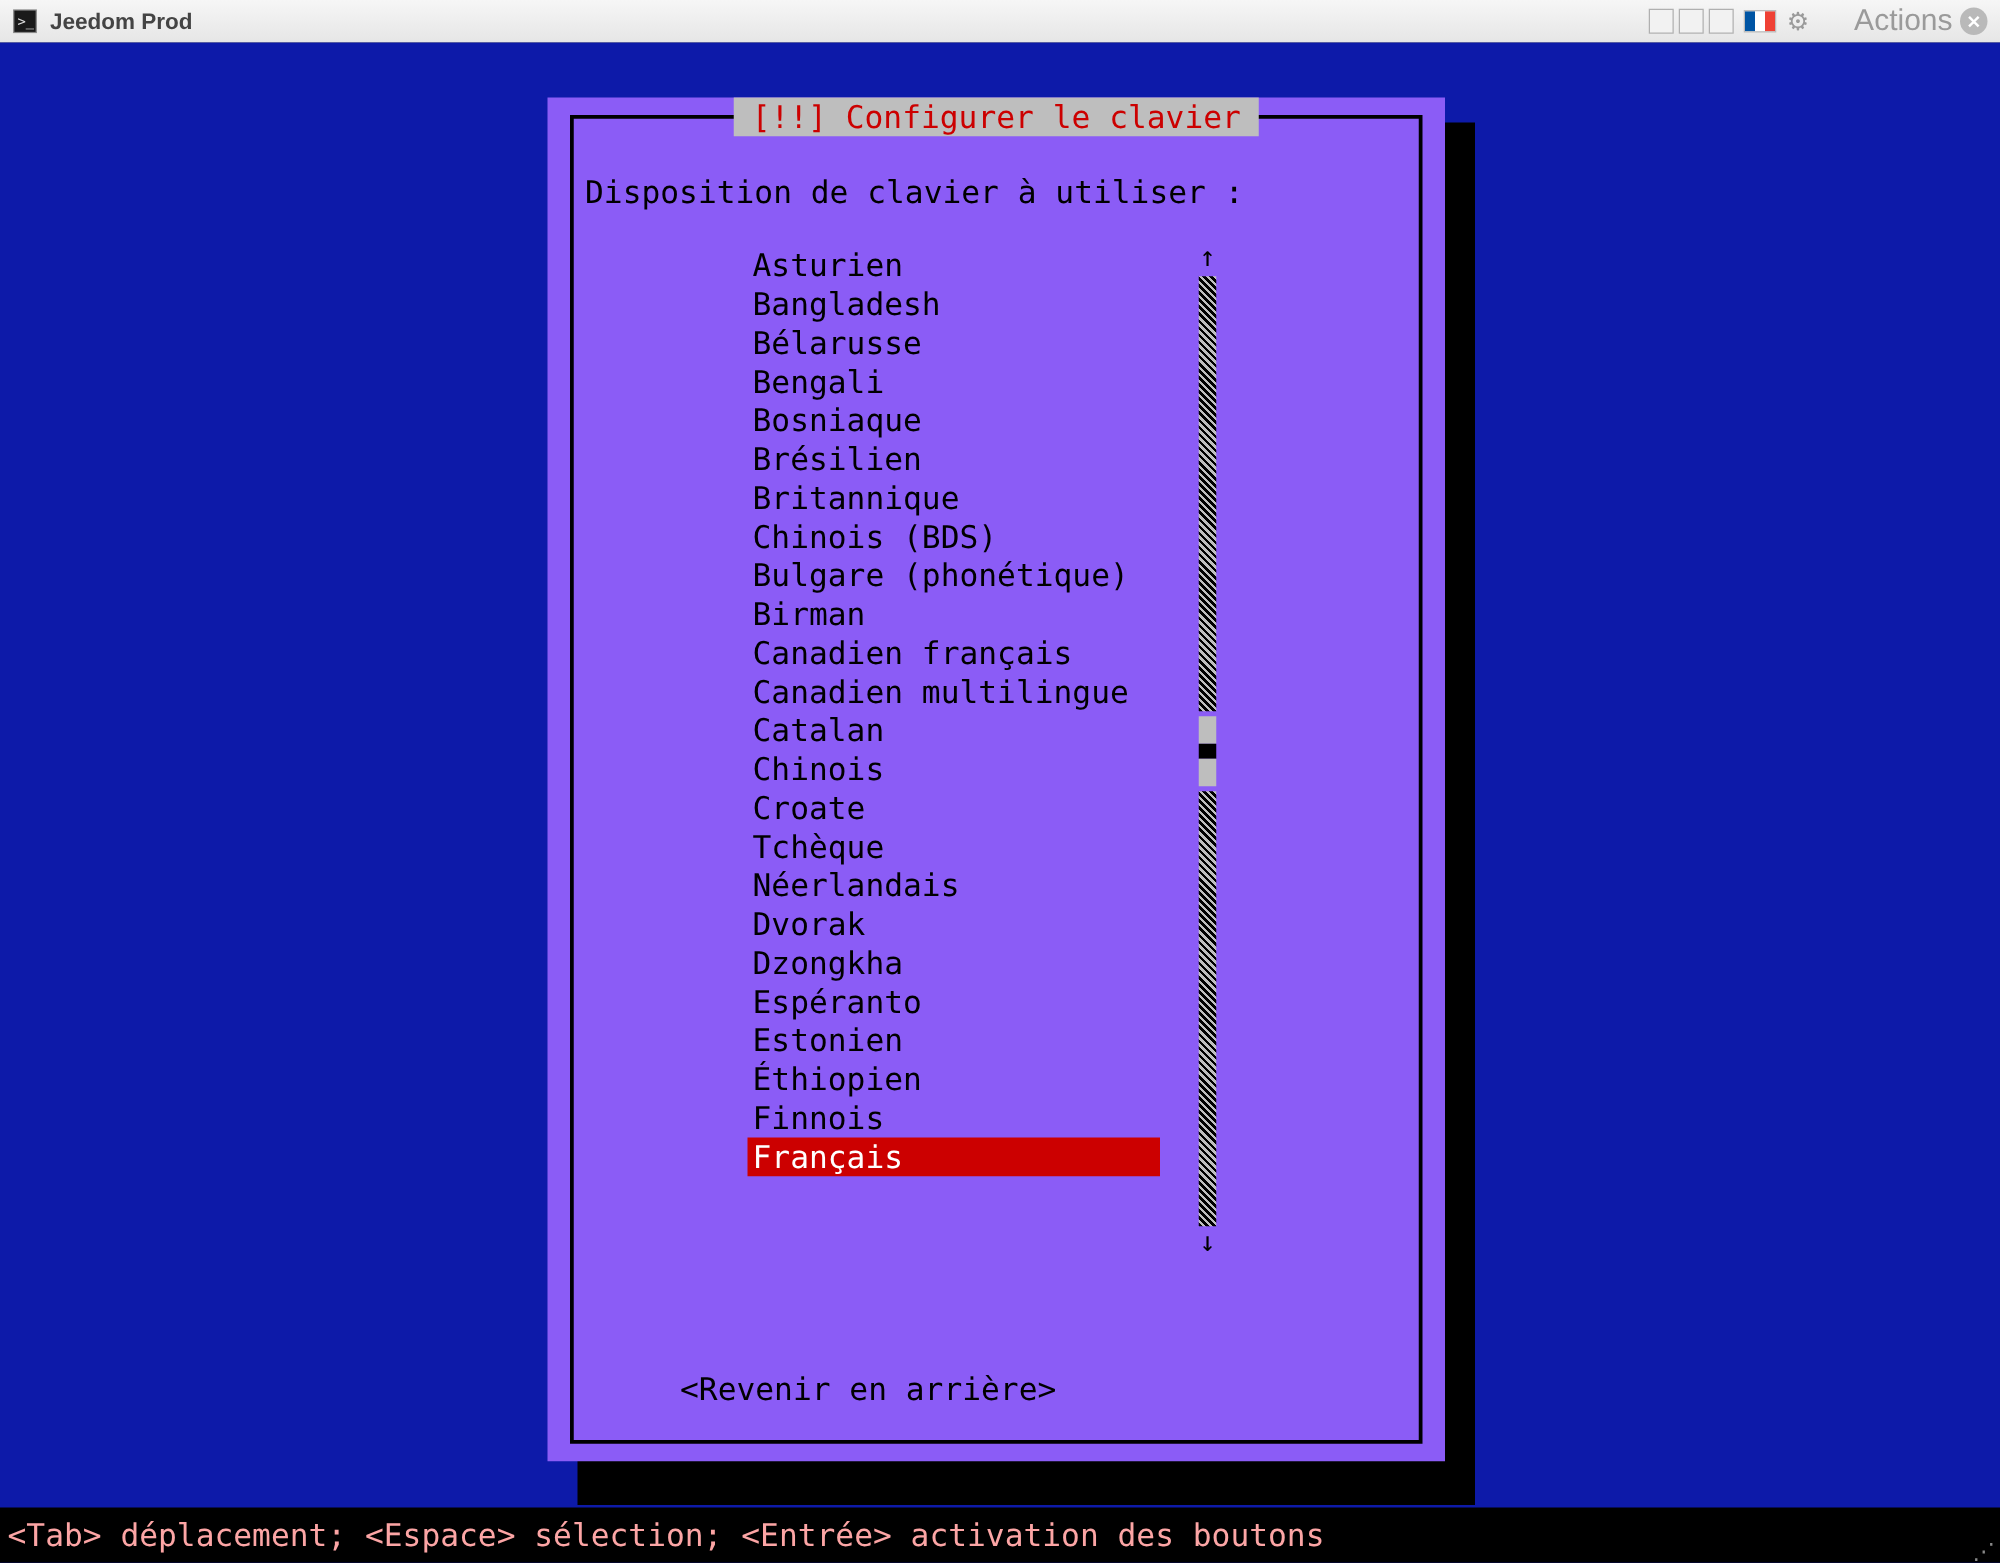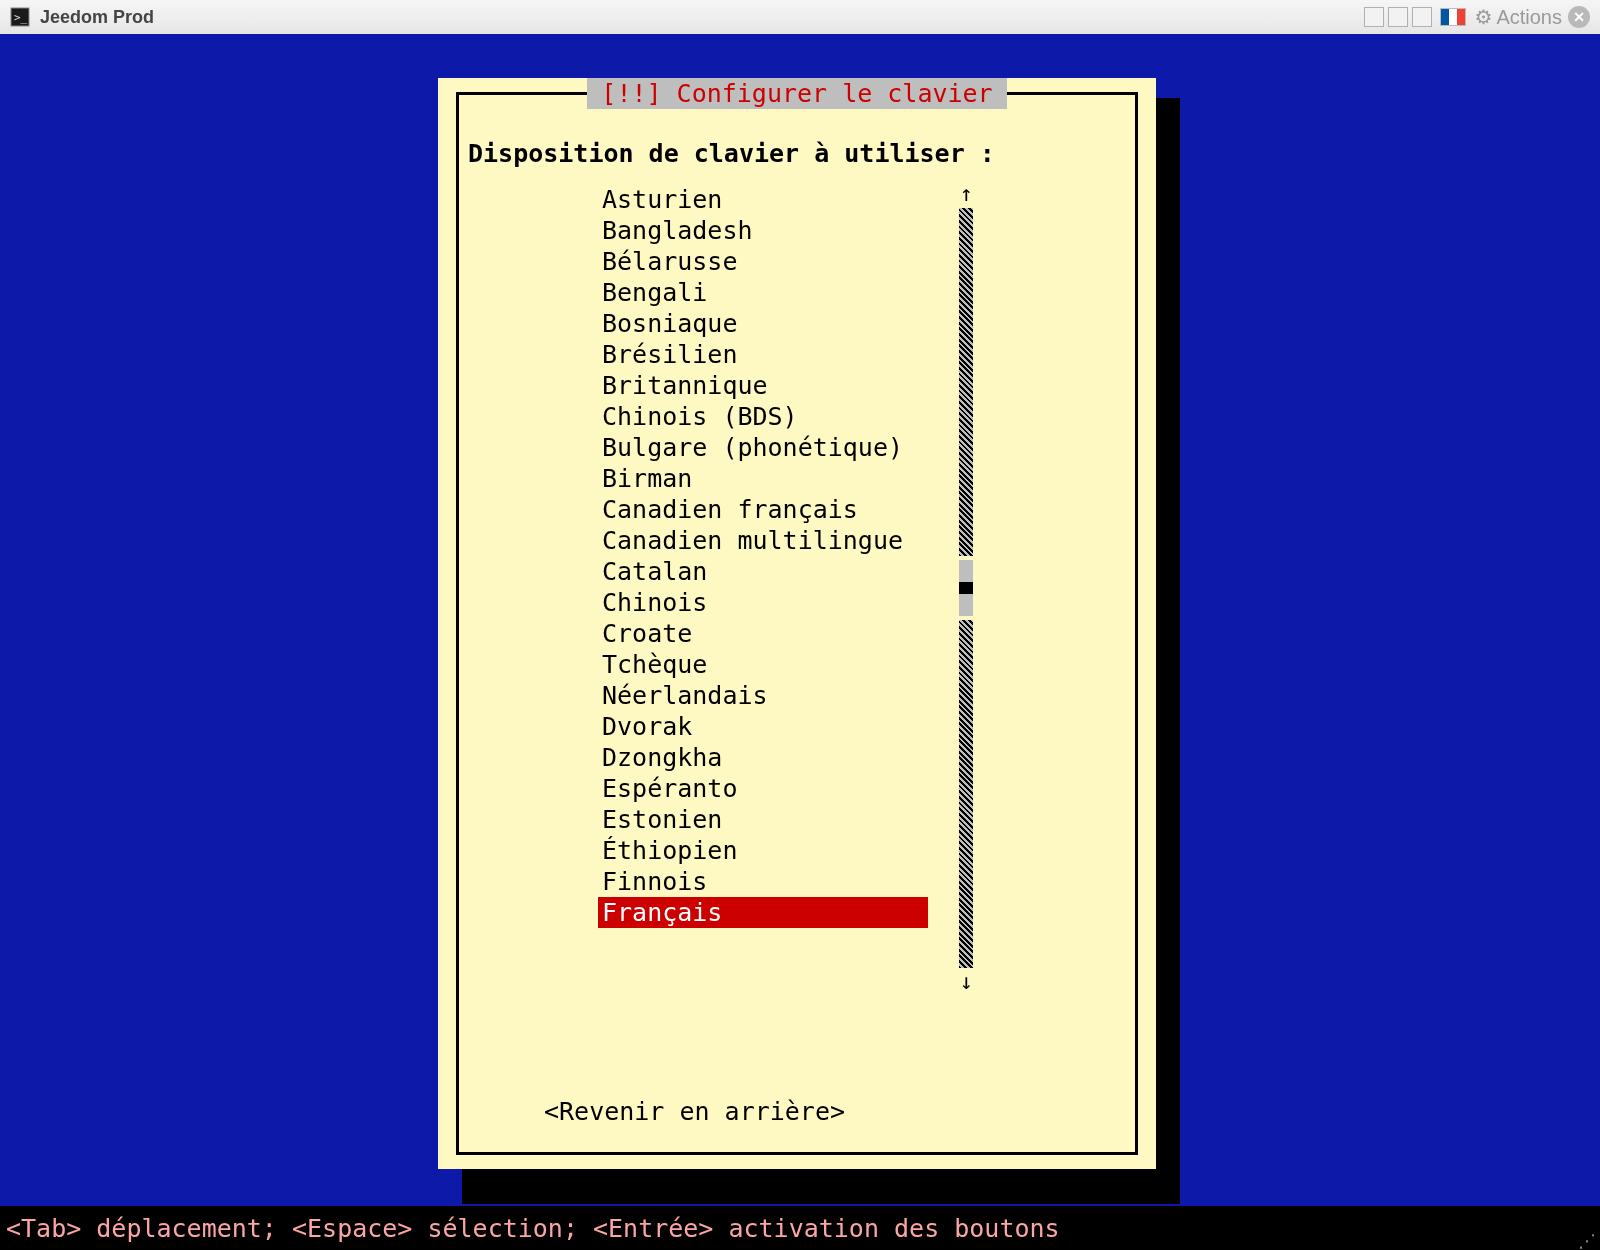--- a/index.html
+++ b/index.html
@@ -48,22 +48,23 @@
     background: linear-gradient(to right, #0055a4 0 33.3%, #ffffff 33.3% 66.6%, #ef4135 66.6% 100%);
     border: 1px solid #bbb;
   }
   .titlebar .gear {
     color: #9a9a9a;
     font-size: 20px;
     margin-right: 4px;
   }
   .titlebar .actions-label {
     color: #9a9a9a;
-    font-size: 20px;
+    font-size: 24px;
     margin-right: 6px;
+    margin-left: 32px;
   }
   .titlebar .close-circle {
     width: 22px; height: 22px;
     border-radius: 50%;
     background: #b9b9b9;
     color: #fff;
     display: inline-flex;
     align-items: center;
     justify-content: center;
     font-size: 14px;
@@ -93,21 +94,21 @@
     width: 718px;
     height: 1106px;
     background: #000;
   }
   .dialog {
     position: absolute;
     left: 438px;
     top: 44px;
     width: 718px;
     height: 1091px;
-    background: #fef9c3;
+    background: #8b5cf6;
     color: #000;
   }
   .dialog-inner {
     position: absolute;
     left: 18px; right: 18px; top: 14px; bottom: 14px;
     border: 3px solid #000;
   }
   
   .dialog-title-wrap {
     position: absolute;
@@ -122,23 +123,22 @@
     color: #cc0000;
     white-space: pre;
   }
 
   .dialog-body {
     position: absolute;
     left: 30px; right: 30px;
     top: 60px; bottom: 30px;
   }
   .prompt {
-    margin-bottom: 15px;
+    margin-bottom: 28px;
     white-space: pre;
-    font-weight: bold;
   }
 
   .list-and-scroll {
     display: flex;
     margin-left: 130px; 
     align-items: flex-start;
   }
 
   .option-list {
     display: flex;

